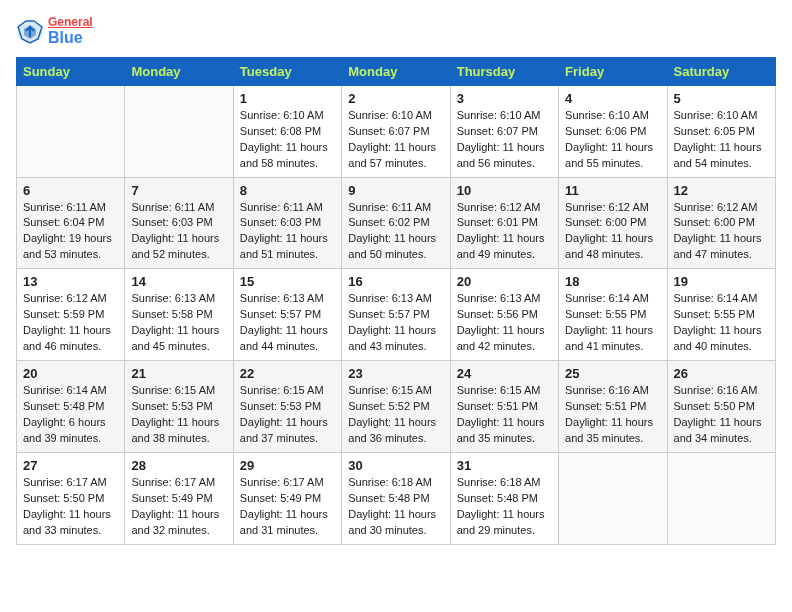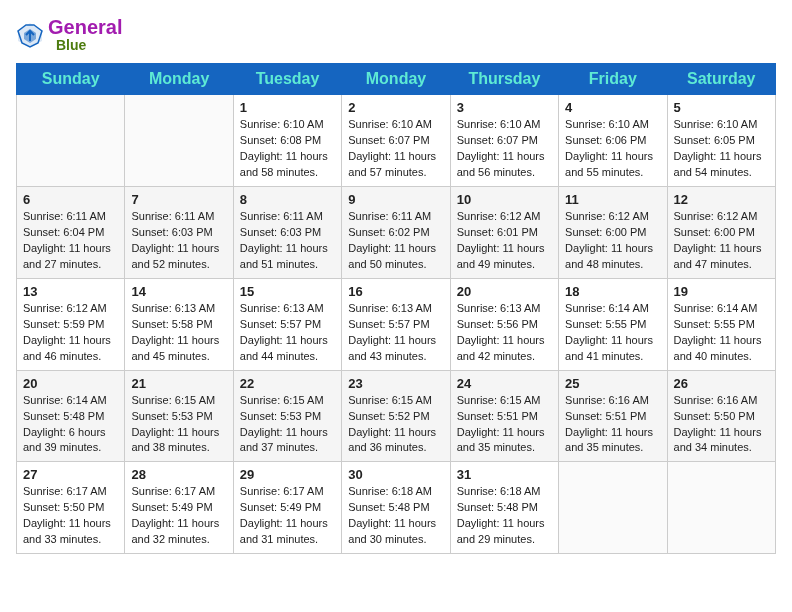--- a/index.html
+++ b/index.html
@@ -37,24 +37,24 @@
       font-size: 15px;
       color: #444;
     }
     table {
       width: 100%;
       border-collapse: collapse;
       table-layout: fixed;
     }
     th {
       background-color: #1565c0;
-      color: #5eead4;
-      text-align: center;
+      color: #bef264;
+      text-align: left;
       padding: 6px 6px;
-      font-size: 16px;
+      font-size: 13px;
       font-weight: bold;
       border: 1px solid #1565c0;
     }
     td {
       vertical-align: top;
       border: 1px solid #ccc;
       padding: 5px 6px;
       font-size: 11px;
       color: #222;
       height: 85px;
@@ -83,24 +83,24 @@
   <div class="logo">
     <svg class="logo-icon" viewBox="0 0 28 28">
       <polygon points="14,2 26,10 26,20 14,26 2,20 2,10" fill="#1565c0" opacity="0.15"></polygon>
       <polygon points="18,4 26,10 22,22 14,26 6,22 2,10 10,4" fill="none" stroke="#1565c0" stroke-width="1.5"></polygon>
       <polygon points="14,8 20,12 20,18 14,22 8,18 8,12" fill="#1565c0" opacity="0.5"></polygon>
 
       <polyline points="10,14 14,10 18,14" fill="none" stroke="#1565c0" stroke-width="2"></polyline>
       <line x1="14" y1="10" x2="14" y2="20" stroke="#1565c0" stroke-width="2"></line>
     </svg>
     <div>
-      <div style="font-size:20px;font-weight:bold;color:#a21caf;line-height:1.1;">
+      <div style="font-size:12px;font-weight:bold;color:#ef4444;line-height:1.1;text-decoration:underline;">
         <span>General</span>
       </div>
-      <div style="font-size:14px;font-weight:bold;color:#4d7c0f;line-height:1.1;margin-left:8px;">
+      <div style="font-size:16px;font-weight:bold;color:#3b82f6;line-height:1.1;">
         <span>Blue</span>
       </div>
     </div>
   </div>
   <div class="title-block">
     <div class="month-title"></div>
     <div class="location"></div>
   </div>
 </div>
 
@@ -137,21 +137,21 @@
           <div class="cell-content"><span>Sunrise: 6:10 AM</span><br><span>Sunset: 6:06 PM</span><br><span>Daylight: 11 hours and 55 minutes.</span></div>
         </td>
         <td>
           <span class="day-number">5</span>
           <div class="cell-content"><span>Sunrise: 6:10 AM</span><br><span>Sunset: 6:05 PM</span><br><span>Daylight: 11 hours and 54 minutes.</span></div>
         </td>
       </tr>
       <tr>
         <td>
           <span class="day-number">6</span>
-          <div class="cell-content"><span>Sunrise: 6:11 AM</span><br><span>Sunset: 6:04 PM</span><br><span>Daylight: 11 hours and 27 minutes.</span></div>
+          <div class="cell-content"><span>Sunrise: 6:11 AM</span><br><span>Sunset: 6:04 PM</span><br><span>Daylight: 19 hours and 53 minutes.</span></div>
         </td>
         <td>
           <span class="day-number">7</span>
           <div class="cell-content"><span>Sunrise: 6:11 AM</span><br><span>Sunset: 6:03 PM</span><br><span>Daylight: 11 hours and 52 minutes.</span></div>
         </td>
         <td>
           <span class="day-number">8</span>
           <div class="cell-content"><span>Sunrise: 6:11 AM</span><br><span>Sunset: 6:03 PM</span><br><span>Daylight: 11 hours and 51 minutes.</span></div>
         </td>
         <td>

